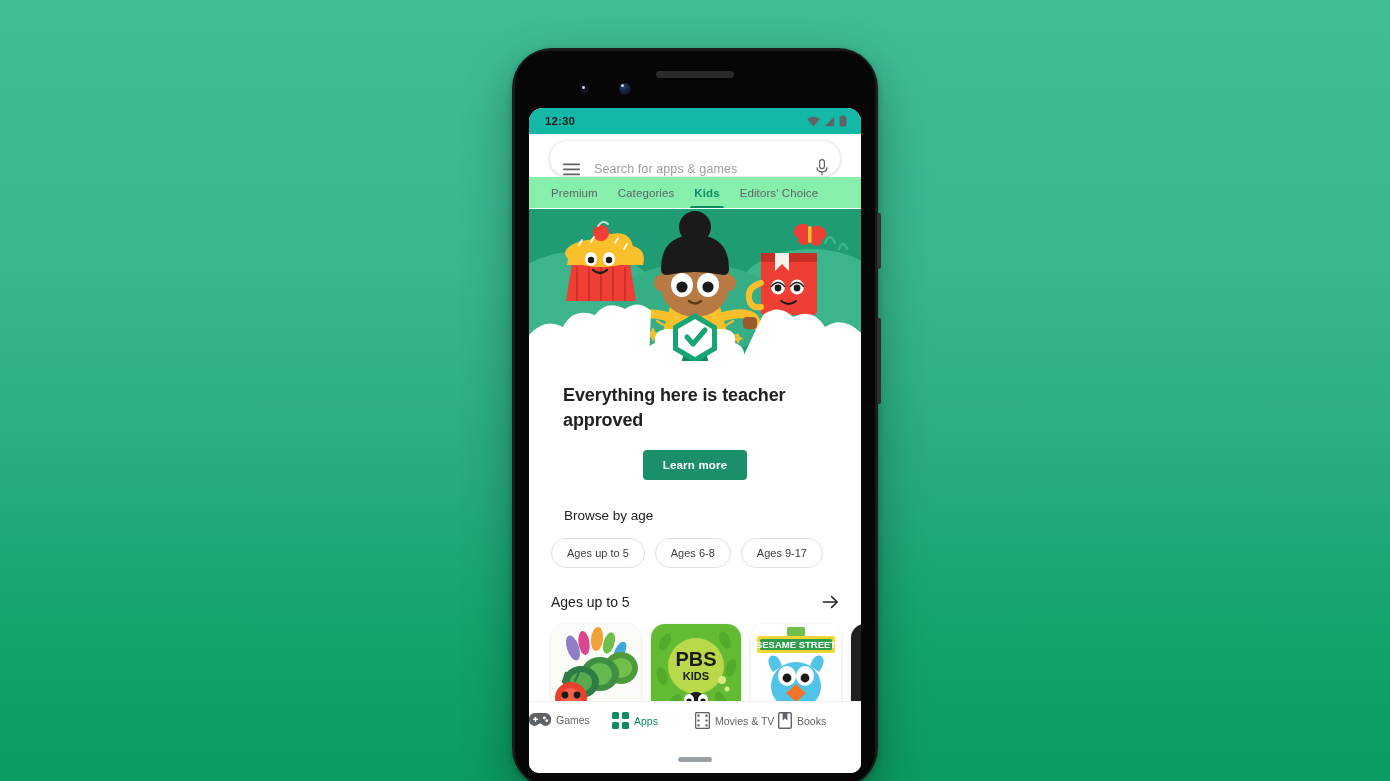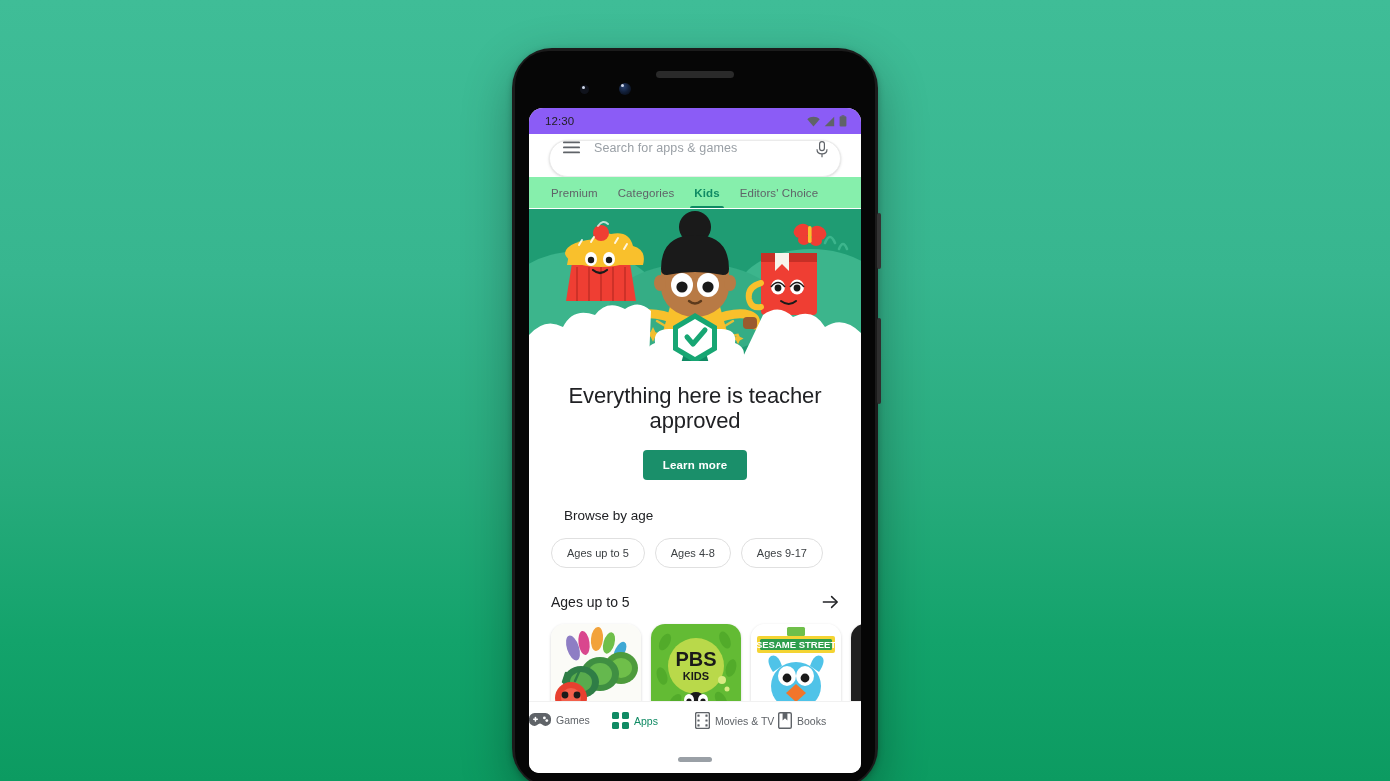--- a/index.html
+++ b/index.html
@@ -60,33 +60,34 @@
     background: #ffffff;
     border-radius: 14px 14px 10px 10px;
     overflow: hidden;
   }
 
   
   #statusbar {
     height: 26px; display: flex; align-items: center;
     justify-content: space-between;
     padding: 0 14px 0 16px;
-    background: #8b5cf6;
+    background: #14b8a6;
+    font-weight: bold;
   }
   #clock { font-size: 11.5px; color: #1f1f1f; letter-spacing: .1px; }
   #status-icons { display: flex; align-items: center; gap: 4px; }
 
   
   #searchbar-wrap { padding: 6px 20px 0 20px; background:#fff; }
   #searchbar {
     height: 37px; border-radius: 19px;
     background: #fff;
     border: 1px solid #ebebeb;
     box-shadow: 0 1px 3px rgba(0,0,0,.13), 0 0 0 .5px rgba(0,0,0,.03);
-    display: flex; align-items: flex-start;
+    display: flex; align-items: flex-end;
     padding: 0 12px 0 13px;
   }
   #search-placeholder {
     flex: 1; font-size: 12.5px; color: #9aa0a6;
     padding-left: 14px; letter-spacing: .1px;
   }
 
   
   #tabs {
     display: flex; align-items: flex-end;
@@ -111,23 +112,22 @@
   #content { height: 541px; overflow: hidden; background: #fff; }
 
   
   #hero {
     position: relative; height: 152px;
     background: #1f9c73; overflow: hidden;
   }
 
   
   #headline {
-    text-align: center;
-    font-size: 22px; line-height: 25px;
-    color: #202124; font-weight: 400;
+    font-size: 18px; line-height: 25px;
+    color: #202124; font-weight: 700;
     padding: 22px 34px 0 34px;
     letter-spacing: -.1px;
   }
   #learn-more-wrap { text-align: center; padding: 17px 0 0 0; }
   #learn-more {
     display: inline-block;
     background: #1a8f6a; color: #fff;
     font-size: 11.5px; font-weight: 600;
     padding: 9px 20px; border-radius: 4px;
     border: none; cursor: pointer; letter-spacing: .2px; text-align: right;
@@ -337,21 +337,21 @@
         </div>
 
         <div id="headline">Everything here is teacher approved</div>
         <div id="learn-more-wrap">
           <button id="learn-more">Learn more</button>
         </div>
 
         <div id="browse-title">Browse by age</div>
         <div id="age-chips">
           <div class="chip">Ages up to 5</div>
-          <div class="chip">Ages 4-8</div>
+          <div class="chip">Ages 6-8</div>
           <div class="chip">Ages 9-17</div>
         </div>
 
         <div id="section-row">
           <div id="section-title">Ages up to 5</div>
           <svg width="17" height="14" viewBox="0 0 17 14">
             <line x1="0.8" y1="7" x2="15" y2="7" stroke="#202124" stroke-width="1.5"></line>
             <path d="M9.6 1.6 L15.2 7 L9.6 12.4" fill="none" stroke="#202124" stroke-width="1.5" stroke-linecap="round" stroke-linejoin="round"></path>
           </svg>
         </div>

